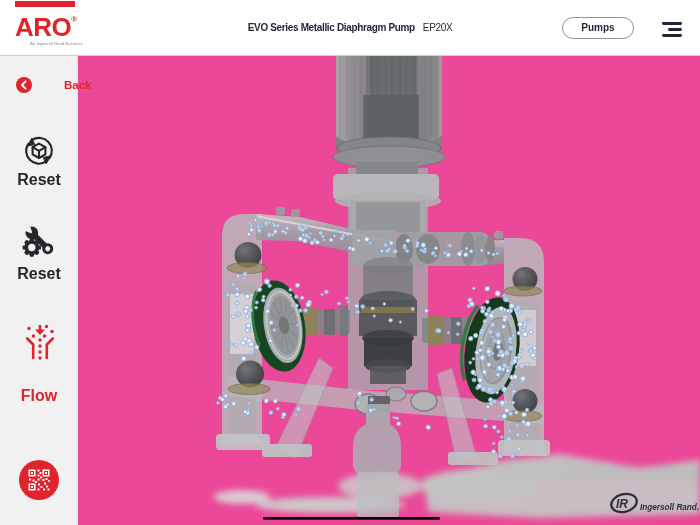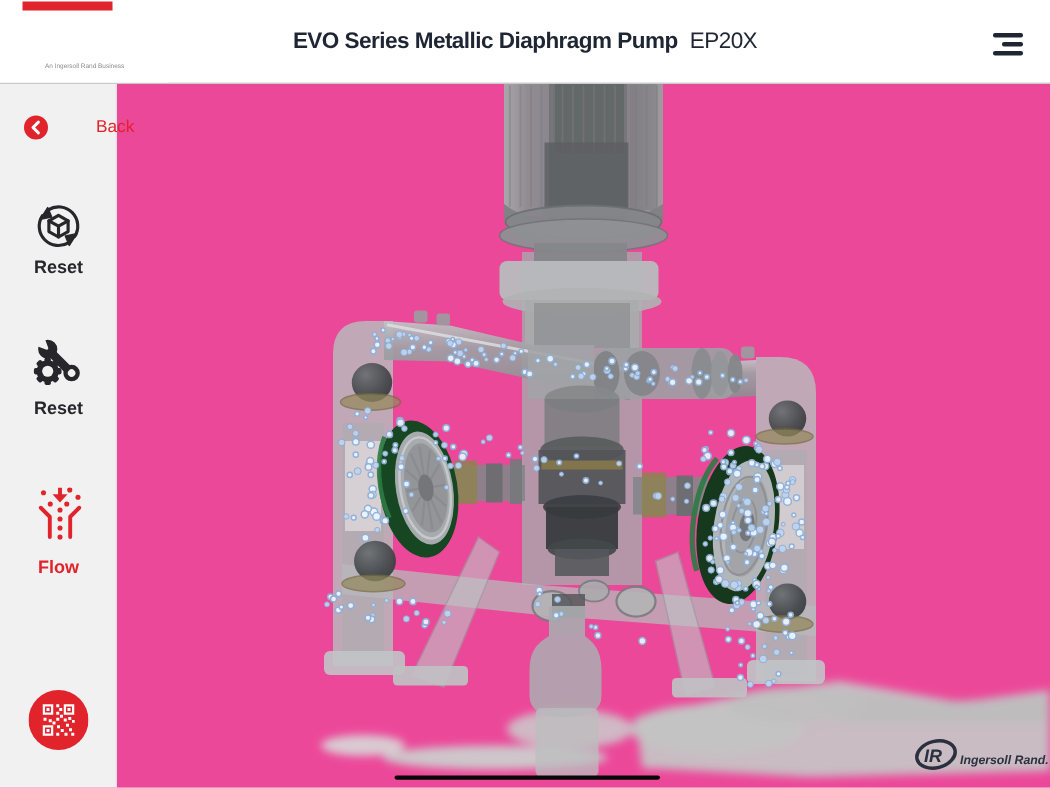--- a/index.html
+++ b/index.html
@@ -7,34 +7,34 @@
        font-family:"Liberation Sans", sans-serif;background:#ffffff;}
   .header{position:absolute;left:0;top:0;width:700px;height:56px;background:#fff;
           border-bottom:1px solid #cbcbcb;box-sizing:border-box;z-index:10;}
   .logo{position:absolute;left:0;top:0;width:112px;height:55px;background:#fff;}
   .logo .bar{position:absolute;left:15px;top:1px;width:60px;height:5.5px;background:#e1232b;}
   .logo .aro{position:absolute;left:15px;top:12px;width:62px;text-align:center;
              font-weight:bold;font-size:26px;letter-spacing:-0.5px;color:#e1232b;}
   .logo .reg{font-size:8px;font-weight:bold;vertical-align:14px;letter-spacing:0;}
   .logo .sub{position:absolute;left:30px;top:40.5px;width:50px;font-size:4.3px;color:#8a8a8a;white-space:nowrap;}
   .title{position:absolute;left:0;right:0;top:0;height:56px;text-align:center;line-height:56px;
-         font-size:15px;letter-spacing:-0.35px;color:#1e2533;}
+         font-size:10px;letter-spacing:-0.35px;color:#1e2533;}
   .title b{font-weight:bold;}
   .title span.mod{font-weight:normal;margin-left:8px;}
   .pill{position:absolute;right:66px;top:17px;width:70px;height:20px;border:1px solid #8d9199;
         border-radius:11px;text-align:center;line-height:20px;font-size:10px;font-weight:bold;color:#1e2533;background:#fff;}
   .burger{position:absolute;right:18px;top:22px;width:20px;}
   .burger div{height:2.7px;background:#1e2533;border-radius:1.4px;margin-bottom:3.4px;}
   .burger div.mid{width:14.5px;margin-left:5.5px;}
   .sidebar{position:absolute;left:0;top:56px;width:78px;height:469px;background:#f1f1f1;
            border-right:1px solid #e4e4e4;box-sizing:border-box;z-index:5;}
   .back{position:absolute;left:16px;top:21px;height:17px;}
   .backc{position:absolute;left:0;top:0;width:16px;height:16px;border-radius:50%;background:#e1232b;}
-  .backt{position:absolute;left:23px;top:2px;font-size:11.5px;font-weight:normal;color:#e1232b;padding-left:25px;}
-  .navlab{position:absolute;width:78px;text-align:center;font-size:12px;font-weight:bold;color:#26262b;}
+  .backt{position:absolute;left:23px;top:2px;font-size:11.5px;font-weight:bold;color:#e1232b;padding-left:25px;}
+  .navlab{position:absolute;width:78px;text-align:center;font-size:16px;font-weight:bold;color:#26262b;}
   .main{position:absolute;left:78px;top:56px;width:622px;height:469px;background:#ec4899;overflow:hidden;z-index:1;}
 </style>
 </head>
 <body>
   <div class="main">
     <svg width="622" height="469" viewBox="78 56 622 469">
       <g id="pump">
 <defs>
 <filter id="soft" x="-20%" y="-20%" width="140%" height="140%">
             <feGaussianBlur stdDeviation="0.45"></feGaussianBlur>
@@ -551,22 +551,24 @@
 <text x="640" y="509.5" font-family="Liberation Sans, sans-serif" font-weight="bold" font-style="italic" font-size="8.2">Ingersoll Rand.</text>
 </g>
       </g>
     </svg>
   </div>
 
   <div class="header">
     <div class="title"><b>EVO Series Metallic Diaphragm Pump</b><span class="mod">EP20X</span></div>
     <div class="logo">
       <div class="bar"></div>
+      <div class="aro">ARO<span class="reg">®</span></div>
       <div class="sub">An Ingersoll Rand Business</div>
     </div>
+    <div class="pill">Pumps</div>
     <div class="burger">
       <div></div>
       <div class="mid"></div>
       <div></div>
     </div>
   </div>
 
   <div class="sidebar">
     <div class="back">
       <div class="backc">
@@ -624,21 +626,21 @@
         <circle cx="15" cy="15" r="1.7"></circle>
         <circle cx="15" cy="21" r="1.7"></circle>
         <circle cx="15" cy="27" r="1.7"></circle>
         <circle cx="15" cy="33" r="1.7"></circle>
       </g>
       <g fill="none" stroke="#e1232b" stroke-width="2.6" stroke-linecap="round" stroke-linejoin="round">
         <path d="M2.2 13.5 L8.2 19.5 L8.2 33"></path>
         <path d="M27.8 13.5 L21.8 19.5 L21.8 33"></path>
       </g>
     </svg>
-    <div class="navlab" style="top:315px;color:#e1232b">Flow</div>
+    <div class="navlab" style="top:331px;color:#e1232b">Flow</div>
 
     <svg style="position:absolute;left:19px;top:404px" width="40" height="40" viewBox="0 0 40 40">
       <circle cx="20" cy="20" r="20" fill="#e1232b"></circle>
       <g fill="#fff">
         <path d="M9.5 9.5 h7 v7 h-7 z M11 11 v4 h4 v-4 z" fill-rule="evenodd"></path>
         <rect x="12" y="12" width="2" height="2"></rect>
         <path d="M23.5 9.5 h7 v7 h-7 z M25 11 v4 h4 v-4 z" fill-rule="evenodd"></path>
         <rect x="26" y="12" width="2" height="2"></rect>
         <path d="M9.5 23.5 h7 v7 h-7 z M11 25 v4 h4 v-4 z" fill-rule="evenodd"></path>
         <rect x="12" y="26" width="2" height="2"></rect>

